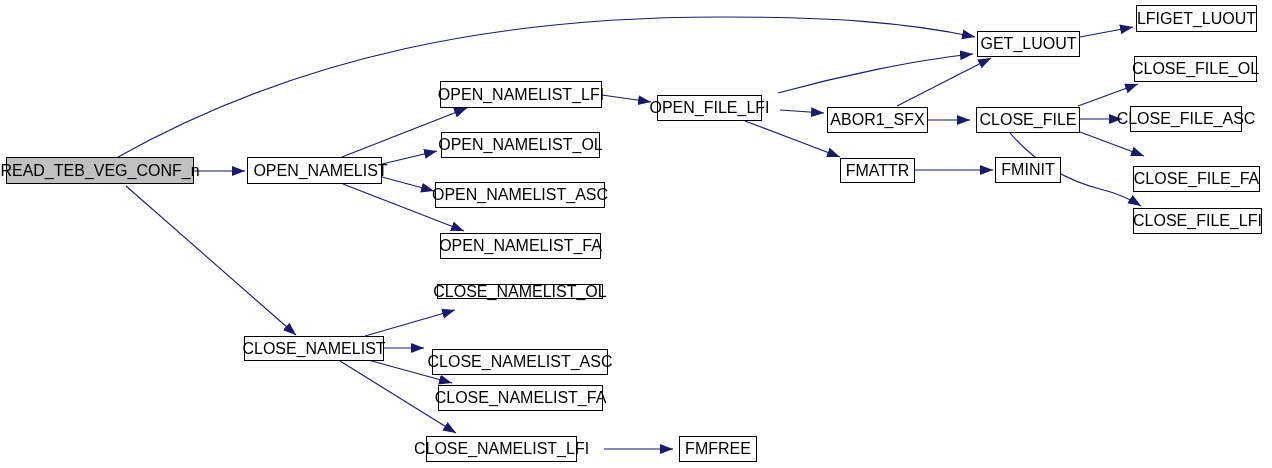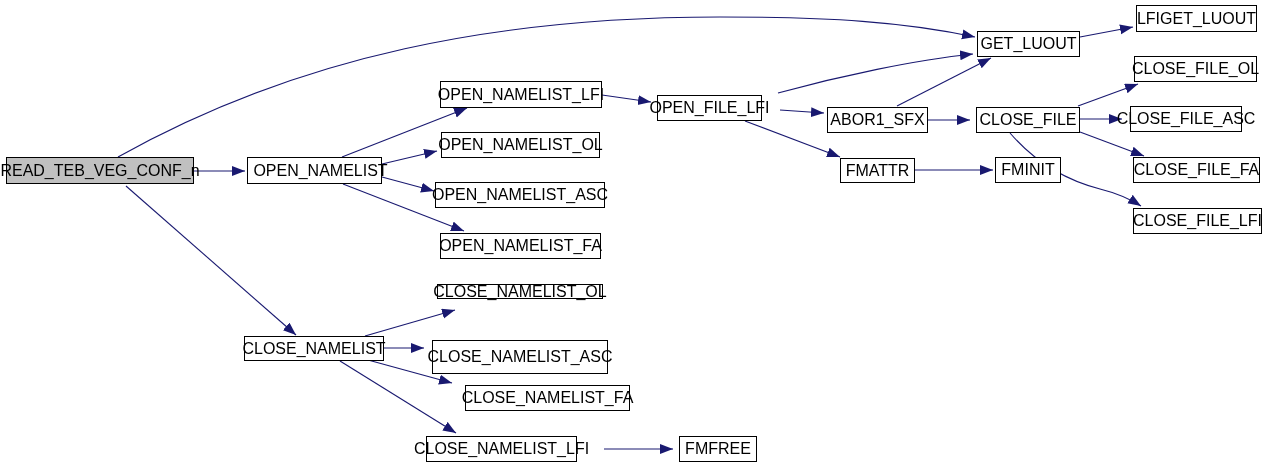--- a/index.html
+++ b/index.html
@@ -98,23 +98,23 @@
       <div class="node" style="left: 435px; top: 182px; width: 170px; height: 26px;">OPEN_NAMELIST_ASC</div>
       <div class="node" style="left: 440px; top: 233px; width: 161px; height: 26px;">OPEN_NAMELIST_FA</div>
       <div class="node" style="left: 657px; top: 95px; width: 105px; height: 26px;">OPEN_FILE_LFI</div>
       <div class="node" style="left: 827px; top: 107px; width: 101px; height: 26px;">ABOR1_SFX</div>
       <div class="node" style="left: 840px; top: 158px; width: 75px; height: 25px;">FMATTR</div>
       <div class="node" style="left: 977px; top: 31px; width: 103px; height: 26px; text-align: center;">GET_LUOUT</div>
       <div class="node" style="left: 1136px; top: 5px; width: 121px; height: 27px;">LFIGET_LUOUT</div>
       <div class="node" style="left: 976px; top: 107px; width: 104px; height: 26px;">CLOSE_FILE</div>
       <div class="node" style="left: 1134px; top: 56px; width: 123px; height: 26px;">CLOSE_FILE_OL</div>
       <div class="node" style="left: 1130px; top: 106px; width: 112px; height: 26px;">CLOSE_FILE_ASC</div>
-      <div class="node" style="left: 1133px; top: 157px; width: 127px; height: 26px;">CLOSE_FILE_FA</div>
+      <div class="node" style="left: 1133px; top: 166px; width: 127px; height: 26px;">CLOSE_FILE_FA</div>
       <div class="node" style="left: 1133px; top: 208px; width: 129px; height: 26px;">CLOSE_FILE_LFI</div>
       <div class="node" style="left: 995px; top: 157px; width: 66px; height: 26px;">FMINIT</div>
       <div class="node" style="left: 244px; top: 336px; width: 140px; height: 25px;">CLOSE_NAMELIST</div>
       <div class="node" style="left: 437px; top: 284px; width: 166px; height: 15px;">CLOSE_NAMELIST_OL</div>
-      <div class="node" style="left: 432px; top: 340px; width: 176px; height: 34px;">CLOSE_NAMELIST_ASC</div>
-      <div class="node" style="left: 438px; top: 385px; width: 165px; height: 26px; margin-left: 27px;">CLOSE_NAMELIST_FA</div>
+      <div class="node" style="left: 432px; top: 349px; width: 176px; height: 26px;">CLOSE_NAMELIST_ASC</div>
+      <div class="node" style="left: 438px; top: 385px; width: 165px; height: 26px;">CLOSE_NAMELIST_FA</div>
       <div class="node" style="left: 426px; top: 436px; width: 151px; height: 26px;">CLOSE_NAMELIST_LFI</div>
       <div class="node" style="left: 679px; top: 436px; width: 78px; height: 26px;">FMFREE</div>
     </div>
 </div>
 
 </body></html>

